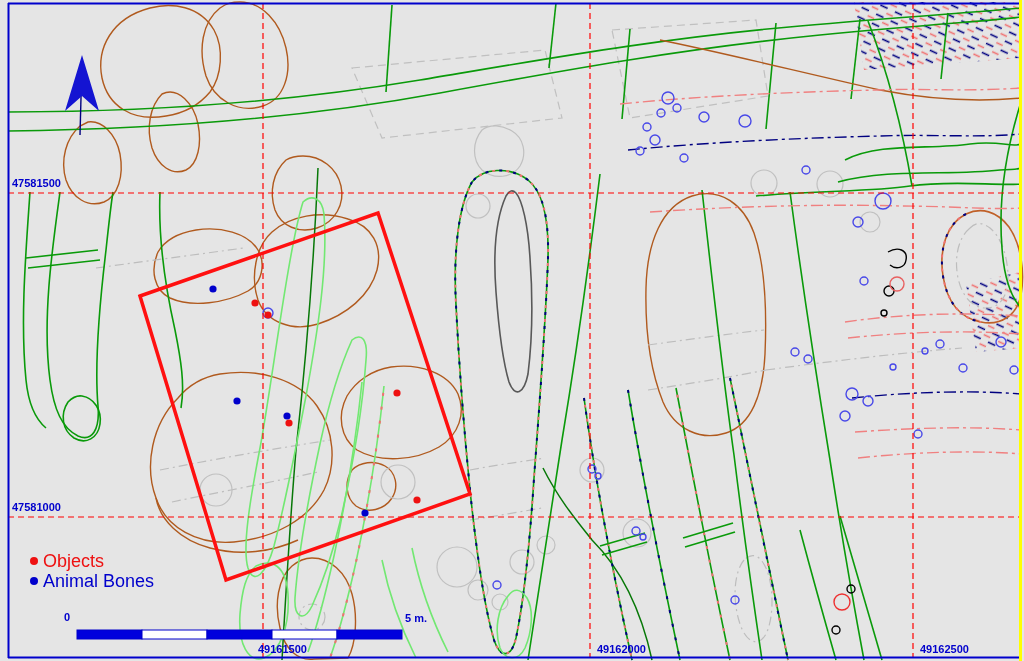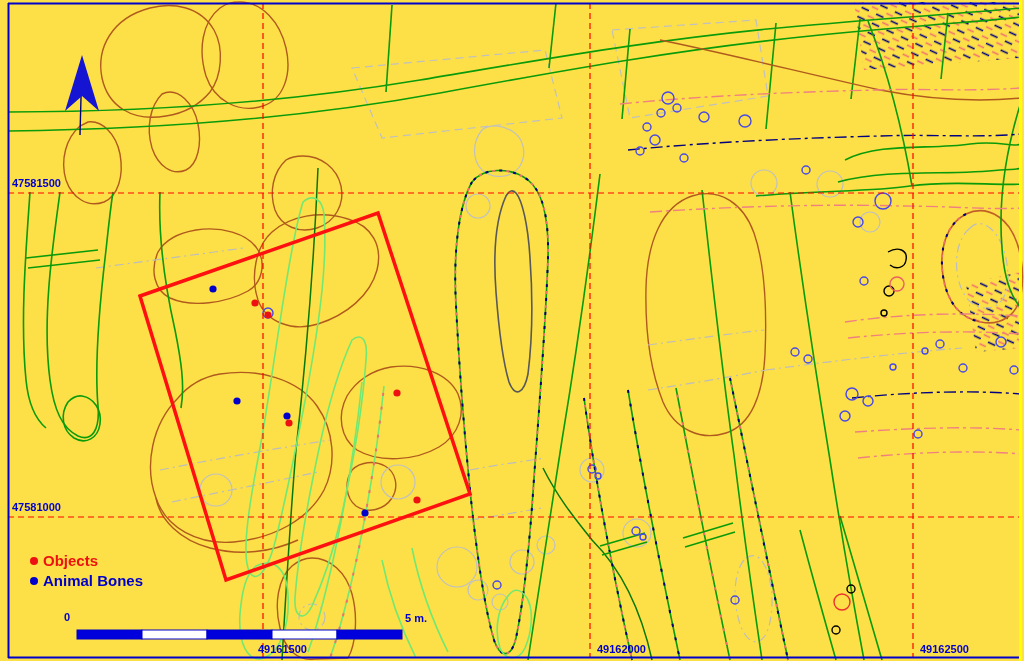--- a/index.html
+++ b/index.html
@@ -1,16 +1,16 @@
 <!DOCTYPE html>
 <html><head>
 <meta charset="utf-8">
 <style>
   html,body{margin:0;padding:0;background:#fff}
-  #stage{position:relative;width:1024px;height:661px;background:#fde047;overflow:hidden;
+  #stage{position:relative;width:1024px;height:661px;background:#e5e5e5;overflow:hidden;
          font-family:"Liberation Sans",sans-serif}
   #map-svg{position:absolute;left:0;top:0}
   
   .gn{stroke:#0a9a0a;stroke-width:1.6;fill:none}
   .gnd{stroke:#077807;stroke-width:1.5;fill:none}
   .lg{stroke:#72e872;stroke-width:1.6;fill:none}
   .br{stroke:#b05a1e;stroke-width:1.4;fill:none}
   .bro{stroke:#c06028;stroke-width:1.6;fill:none}
   .gy{stroke:#c0c0c0;stroke-width:1.2;fill:none}
   .gyd{stroke:#bdbdbd;stroke-width:1.2;fill:none;stroke-dasharray:9 4 2 4}
@@ -23,21 +23,21 @@
   .blk{stroke:#000;stroke-width:1.4;fill:none}
   .gridline{stroke:#ff0000;stroke-width:1.2;stroke-dasharray:6 4;fill:none}
   .glabel{fill:#0000cc;font:bold 11px "Liberation Sans",sans-serif}
   .sq{stroke:#ff1010;stroke-width:3.5;fill:none;stroke-linejoin:miter}
   .frameB{stroke:#0000cc;stroke-width:2;fill:none}
   .frameY{stroke:#ffff00;stroke-width:3;fill:none}
   
   #legend{position:absolute;left:30px;top:551px}
   .leg-row{display:flex;align-items:center;height:20px}
   .leg-dot{width:8px;height:8px;border-radius:50%;margin-right:5px;flex:0 0 auto}
-  .leg-label{font-weight:bold;font-size:15px;line-height:18px;white-space:nowrap}
+  .leg-label{font-weight:normal;font-size:18px;line-height:18px;white-space:nowrap}
 </style>
 </head>
 <body>
 
 <div id="stage">
 <svg id="map-svg" width="1024" height="661" viewBox="0 0 1024 661">
   <defs>
     <pattern id="hRB" width="16" height="10" patternUnits="userSpaceOnUse" patternTransform="rotate(80)">
       <path d="M0,2.5 h8" stroke="#000080" stroke-width="1.6"></path>
       <path d="M9,7.5 h8" stroke="#f07070" stroke-width="1.6"></path>

